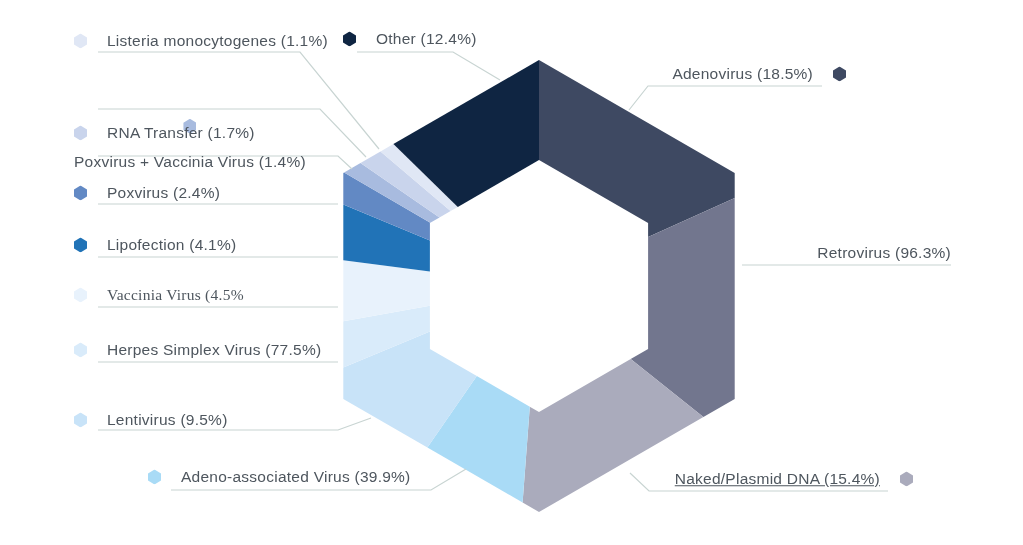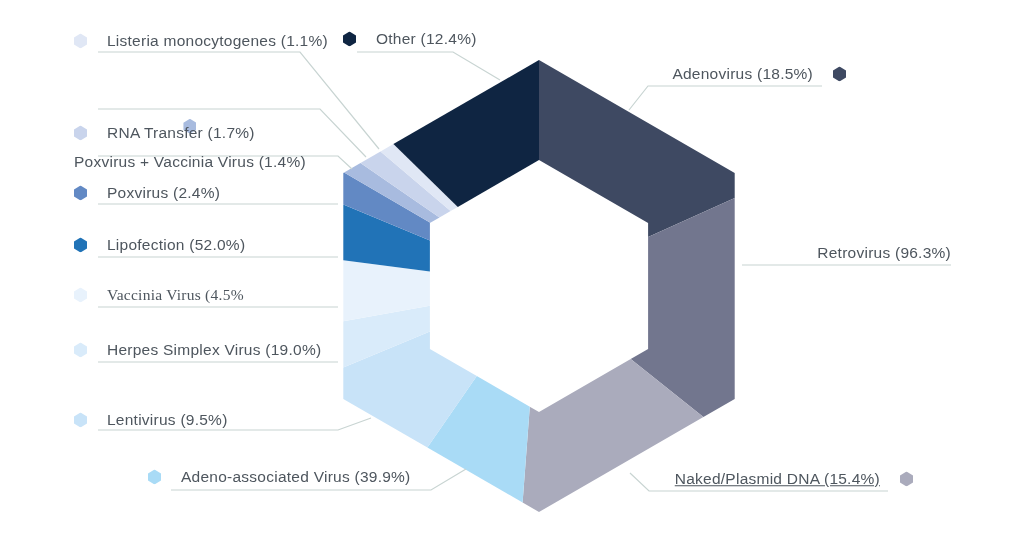--- a/index.html
+++ b/index.html
@@ -68,29 +68,29 @@
       <div class="chart-label" style="top: 477px; left: 148px; color: rgb(78, 86, 94);">
         <span class="hex-bullet" style="background: rgb(169, 219, 246);"></span>
         <span class="lbl-txt">Adeno-associated Virus (39.9%)</span>
       </div>
       <div class="chart-label" style="top: 420px; left: 74px; color: rgb(78, 86, 94);">
         <span class="hex-bullet" style="background: rgb(200, 227, 248);"></span>
         <span class="lbl-txt">Lentivirus (9.5%)</span>
       </div>
       <div class="chart-label" style="top: 350px; left: 74px; color: rgb(78, 86, 94);">
         <span class="hex-bullet" style="background: rgb(217, 235, 250);"></span>
-        <span class="lbl-txt">Herpes Simplex Virus (19.0%)</span>
+        <span class="lbl-txt">Herpes Simplex Virus (77.5%)</span>
       </div>
       <div class="chart-label" style="top: 295px; left: 74px; color: rgb(78, 86, 94); font-family: Liberation Serif, serif;">
         <span class="hex-bullet" style="background: rgb(232, 242, 252);"></span>
         <span class="lbl-txt">Vaccinia Virus (4.5%</span>
       </div>
       <div class="chart-label" style="top: 245px; left: 74px; color: rgb(78, 86, 94);">
         <span class="hex-bullet" style="background: rgb(33, 115, 183);"></span>
-        <span class="lbl-txt">Lipofection (52.0%)</span>
+        <span class="lbl-txt">Lipofection (4.1%)</span>
       </div>
       <div class="chart-label" style="top: 193px; left: 74px; color: rgb(78, 86, 94);">
         <span class="hex-bullet" style="background: rgb(98, 137, 196);"></span>
         <span class="lbl-txt">Poxvirus (2.4%)</span>
       </div>
       <div class="chart-label" style="top: 144px; left: 74px; color: rgb(78, 86, 94); flex-direction: column;">
         <span class="hex-bullet" style="background: rgb(168, 187, 223);"></span>
         <span class="lbl-txt">Poxvirus + Vaccinia Virus (1.4%)</span>
       </div>
       <div class="chart-label" style="top: 97px; left: 74px; color: rgb(78, 86, 94); margin-top: 36px;">

